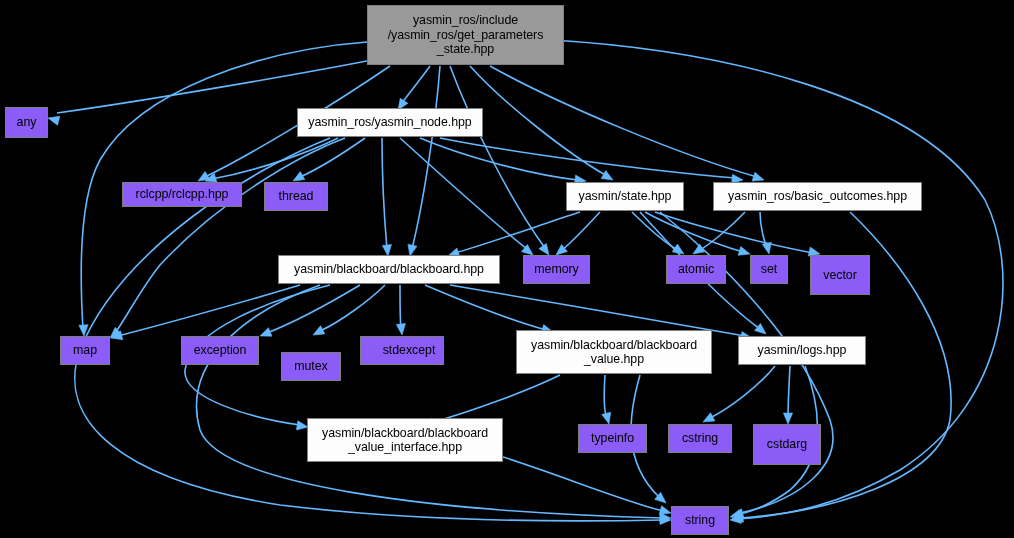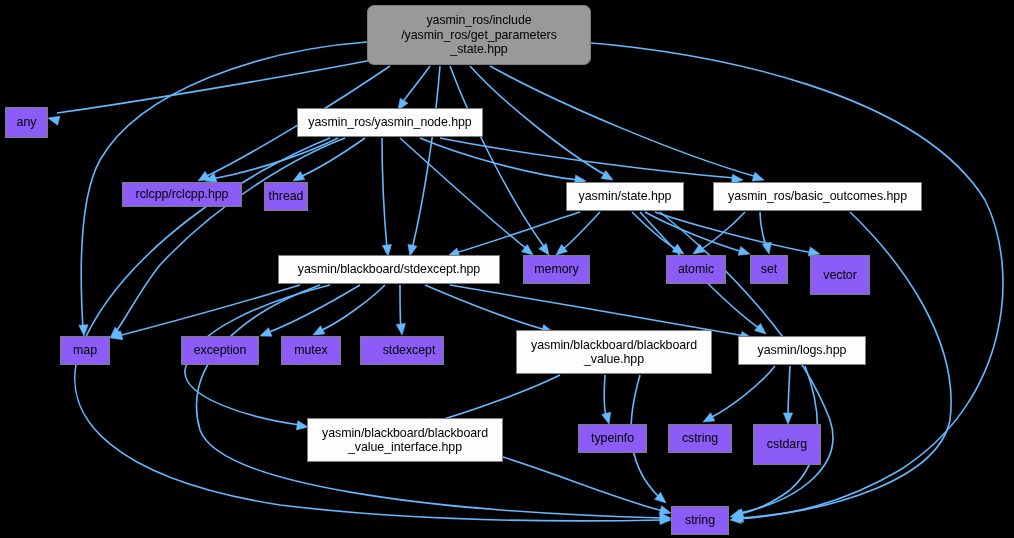--- a/index.html
+++ b/index.html
@@ -141,37 +141,37 @@
       <path class="edge-path" d="M 775,366 C 760,385 730,408 710,418"></path>
       <polygon class="arrow-head" points="703,422 710.5357298221589,412.7602610400822 714.8699271819643,420.8753539690792"></polygon>
       <path class="edge-path" d="M 790,366 C 789,385 788,408 788,418"></path>
       <polygon class="arrow-head" points="788,424 783.4,413 792.6,413"></polygon>
       <path class="edge-path" d="M 805,366 C 818,400 830,455 790,490 C 770,505 750,512 737,515"></path>
       <polygon class="arrow-head" points="730,517 739.3437306878687,509.5936043291909 741.8345899955169,518.4499929786068"></polygon>
       <path class="edge-path" d="M 503,457 C 560,475 620,500 663,511"></path>
       <polygon class="arrow-head" points="671,513 659.1799987205303,514.5644710778203 661.5850210972309,505.68438845615674"></polygon>
     </svg>
   <div id="nodes-layer">
-      <div class="node-box node-root" style="left: 367px; top: 5px; width: 224px; height: 60px; border-radius: 7px;">yasmin_ros/include
+      <div class="node-box node-root" style="left: 367px; top: 5px; width: 197px; height: 60px;">yasmin_ros/include
 /yasmin_ros/get_parameters
 _state.hpp</div>
       <div class="node-box node-gray" style="left: 5px; top: 107px; width: 43px; height: 31px;">any</div>
       <div class="node-box node-white" style="left: 297px; top: 108px; width: 186px; height: 29px;">yasmin_ros/yasmin_node.hpp</div>
       <div class="node-box node-gray" style="left: 122px; top: 182px; width: 120px; height: 25px;">rclcpp/rclcpp.hpp</div>
-      <div class="node-box node-gray" style="left: 264px; top: 182px; width: 44px; height: 29px;">thread</div>
+      <div class="node-box node-gray" style="left: 264px; top: 182px; width: 64px; height: 29px;">thread</div>
       <div class="node-box node-white" style="left: 566px; top: 182px; width: 118px; height: 29px;">yasmin/state.hpp</div>
       <div class="node-box node-white" style="left: 713px; top: 182px; width: 209px; height: 29px;">yasmin_ros/basic_outcomes.hpp</div>
-      <div class="node-box node-white" style="left: 278px; top: 255px; width: 222px; height: 29px;">yasmin/blackboard/stdexcept.hpp</div>
+      <div class="node-box node-white" style="left: 278px; top: 255px; width: 222px; height: 29px;">yasmin/blackboard/blackboard.hpp</div>
       <div class="node-box node-gray" style="left: 523px; top: 255px; width: 67px; height: 29px;">memory</div>
       <div class="node-box node-gray" style="left: 666px; top: 255px; width: 60px; height: 29px;">atomic</div>
       <div class="node-box node-gray" style="left: 750px; top: 255px; width: 38px; height: 29px;">set</div>
       <div class="node-box node-gray" style="left: 810px; top: 255px; width: 60px; height: 40px;">vector</div>
       <div class="node-box node-gray" style="left: 60px; top: 336px; width: 50px; height: 29px;">map</div>
       <div class="node-box node-gray" style="left: 181px; top: 336px; width: 78px; height: 29px;">exception</div>
-      <div class="node-box node-gray" style="left: 281px; top: 336px; width: 60px; height: 29px;">mutex</div>
+      <div class="node-box node-gray" style="left: 281px; top: 352px; width: 60px; height: 29px;">mutex</div>
       <div class="node-box node-gray" style="left: 360px; top: 336px; width: 84px; height: 29px; padding-left: 14px;">stdexcept</div>
       <div class="node-box node-white" style="left: 516px; top: 330px; width: 196px; height: 44px;">yasmin/blackboard/blackboard
 _value.hpp</div>
       <div class="node-box node-white" style="left: 738px; top: 336px; width: 128px; height: 29px;">yasmin/logs.hpp</div>
       <div class="node-box node-white" style="left: 307px; top: 418px; width: 196px; height: 44px;">yasmin/blackboard/blackboard
 _value_interface.hpp</div>
       <div class="node-box node-gray" style="left: 578px; top: 424px; width: 69px; height: 29px;">typeinfo</div>
       <div class="node-box node-gray" style="left: 668px; top: 424px; width: 64px; height: 29px;">cstring</div>
       <div class="node-box node-gray" style="left: 753px; top: 424px; width: 68px; height: 41px;">cstdarg</div>
       <div class="node-box node-gray" style="left: 671px; top: 506px; width: 58px; height: 29px;">string</div>

